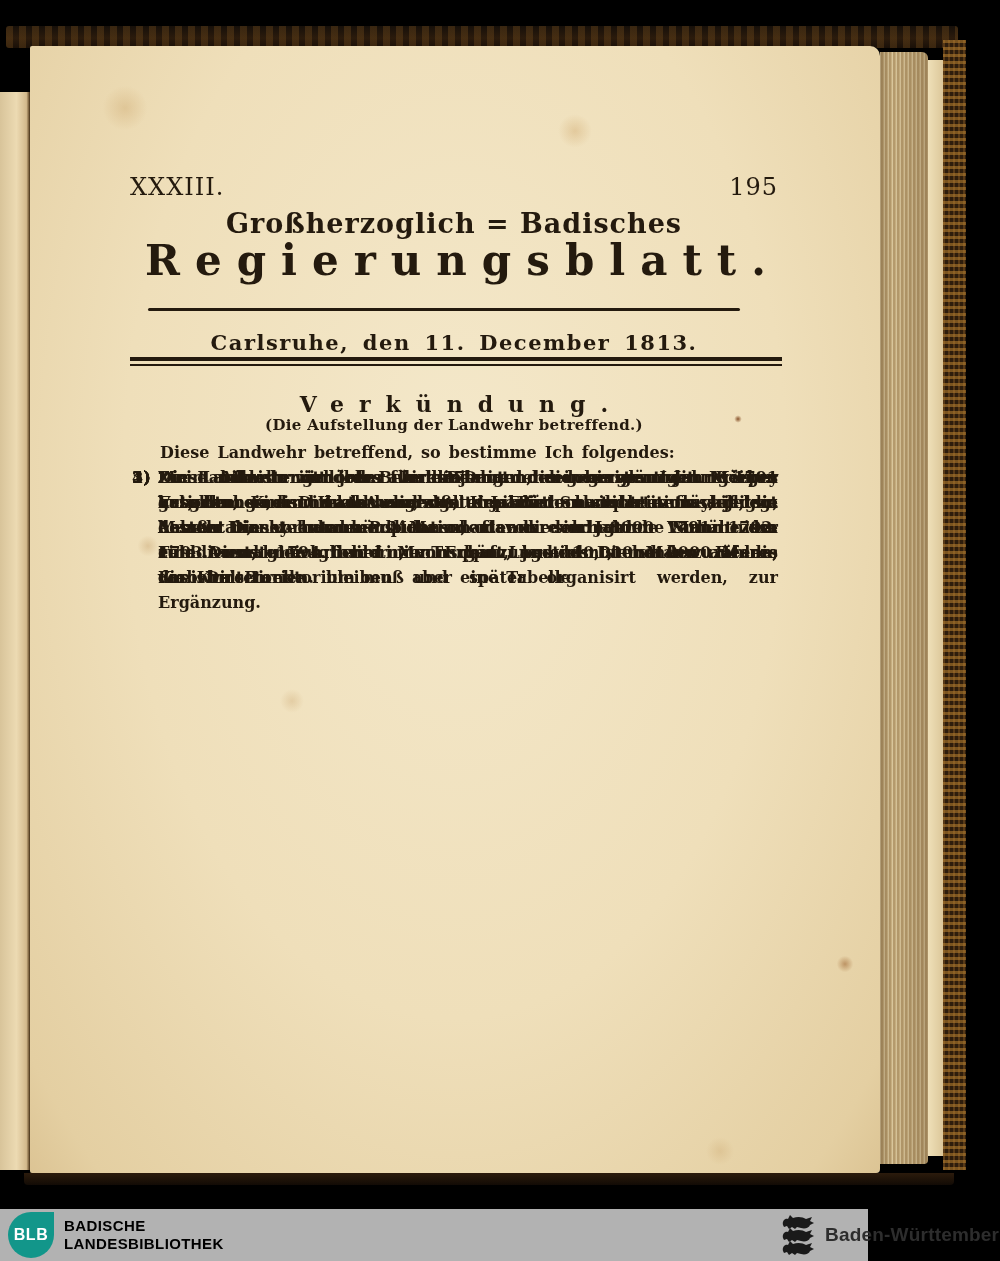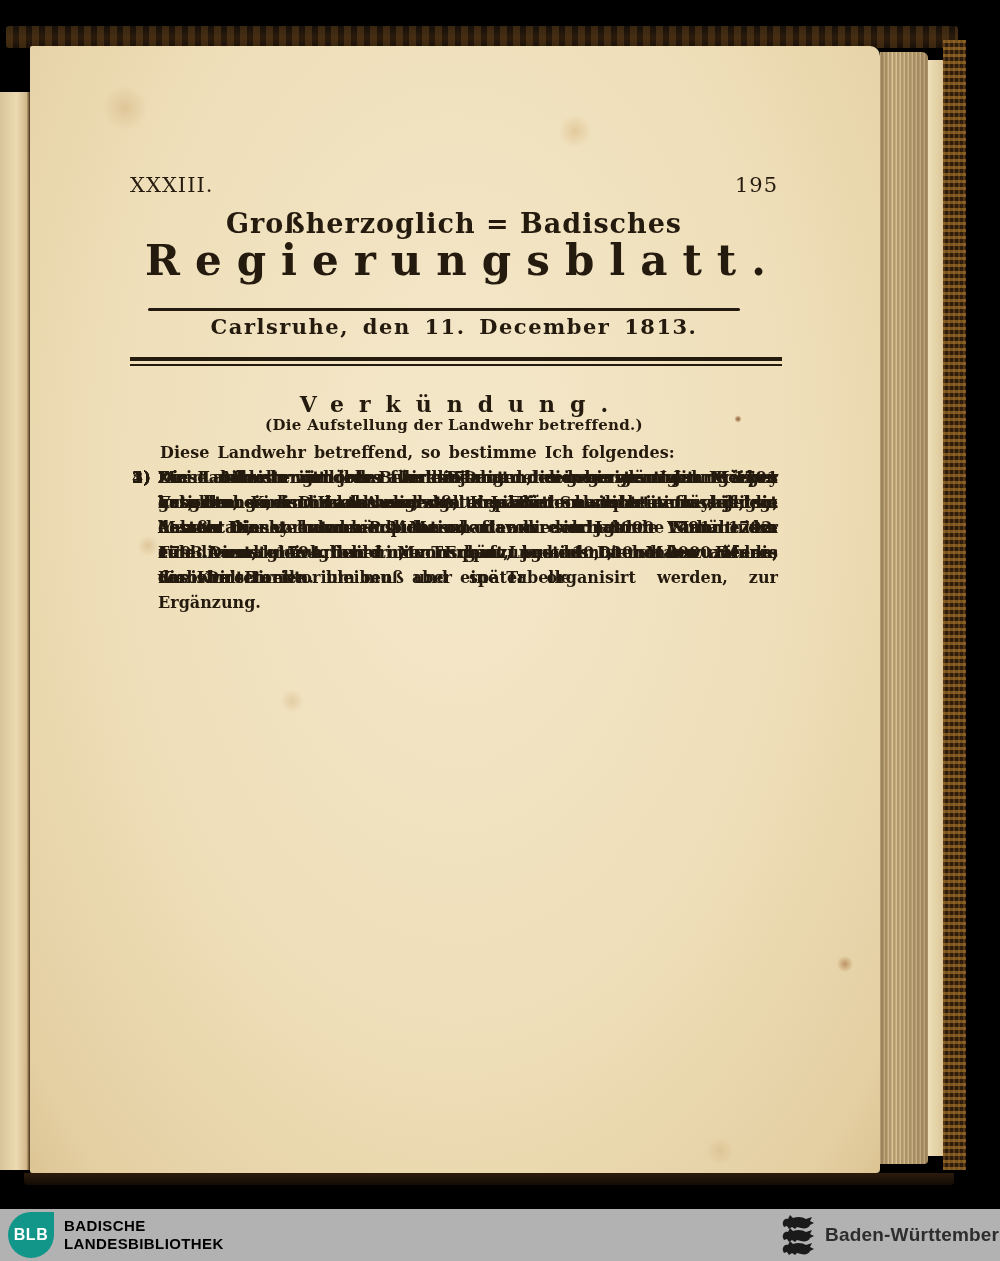--- a/index.html
+++ b/index.html
@@ -59,49 +59,49 @@
   }
   .bottom-edge{
     position:absolute;left:24px;top:1173px;width:930px;height:12px;
     background:linear-gradient(180deg,#2c1b0c,#120b05);
     border-radius:0 0 4px 4px;
   }
 
   
   .page *{position:absolute;}
   .page-head{left:100px;top:127px;width:648px;display:flex;justify-content:space-between;
-    font-size:21px;letter-spacing:1px;}
+    font-size:24px;letter-spacing:1px;}
   .page-head span{position:static;}
   .masthead1{left:100px;top:154px;width:648px;text-align:center;
     font-size:27px;font-weight:bold;letter-spacing:1px;white-space:nowrap;margin-top:8px;}
   .masthead2{left:100px;top:190px;width:648px;text-align:center;
     font-size:42px;font-weight:bold;letter-spacing:15px;white-space:nowrap;text-indent:15px;}
   .rule-thin{left:118px;top:262px;width:592px;height:3px;background:#241a0e;border-radius:2px;}
-  .dateline{left:100px;top:268px;width:648px;text-align:center;
+  .dateline{left:100px;top:284px;width:648px;text-align:center;
     font-size:21px;font-weight:bold;letter-spacing:1.5px;word-spacing:5px;white-space:nowrap;}
   .rule-double{left:100px;top:311px;width:652px;height:3px;
     border-top:4px solid #241a0e;border-bottom:2px solid #241a0e;}
   .proc-title{left:100px;top:345px;width:648px;text-align:center;
     font-size:22px;font-weight:bold;letter-spacing:15px;text-indent:15px;white-space:nowrap;}
   .proc-sub{left:100px;top:370px;width:648px;text-align:center;
     font-size:15px;font-weight:bold;letter-spacing:.3px;white-space:nowrap;}
 
   .body-text{left:100px;top:394px;width:648px;
     font-size:16px;font-weight:bold;line-height:25px;
     text-align:justify;word-spacing:2.5px;}
   .body-text p,.body-text ol,.body-text li,.body-text div{position:static;margin:0;padding:0;}
   .lead-in{text-indent:30px;}
   .body-text ol{list-style:none;}
   .body-text li{position:relative;padding-left:28px;}
   .item-num{position:absolute;left:2px;top:0;}
   .sig-mark{text-align:center;margin-top:3px;font-size:16px;}
 
   
   .footer{
-    position:absolute;left:0;top:1209px;width:1000px;height:52px;
+    position:absolute;left:0;top:1209px;width:868px;height:52px;
     background:#b2b2b2;
     font-family:"Liberation Sans", sans-serif;
   }
   .blb-logo{
     position:absolute;left:8px;top:3px;width:46px;height:46px;
     background:#12968a;border-radius:50% 0 50% 50%;
     display:flex;align-items:center;justify-content:center;
   }
   .blb-logo span{color:#fff;font-weight:bold;font-size:16px;letter-spacing:.5px;}
   .lib-name{

